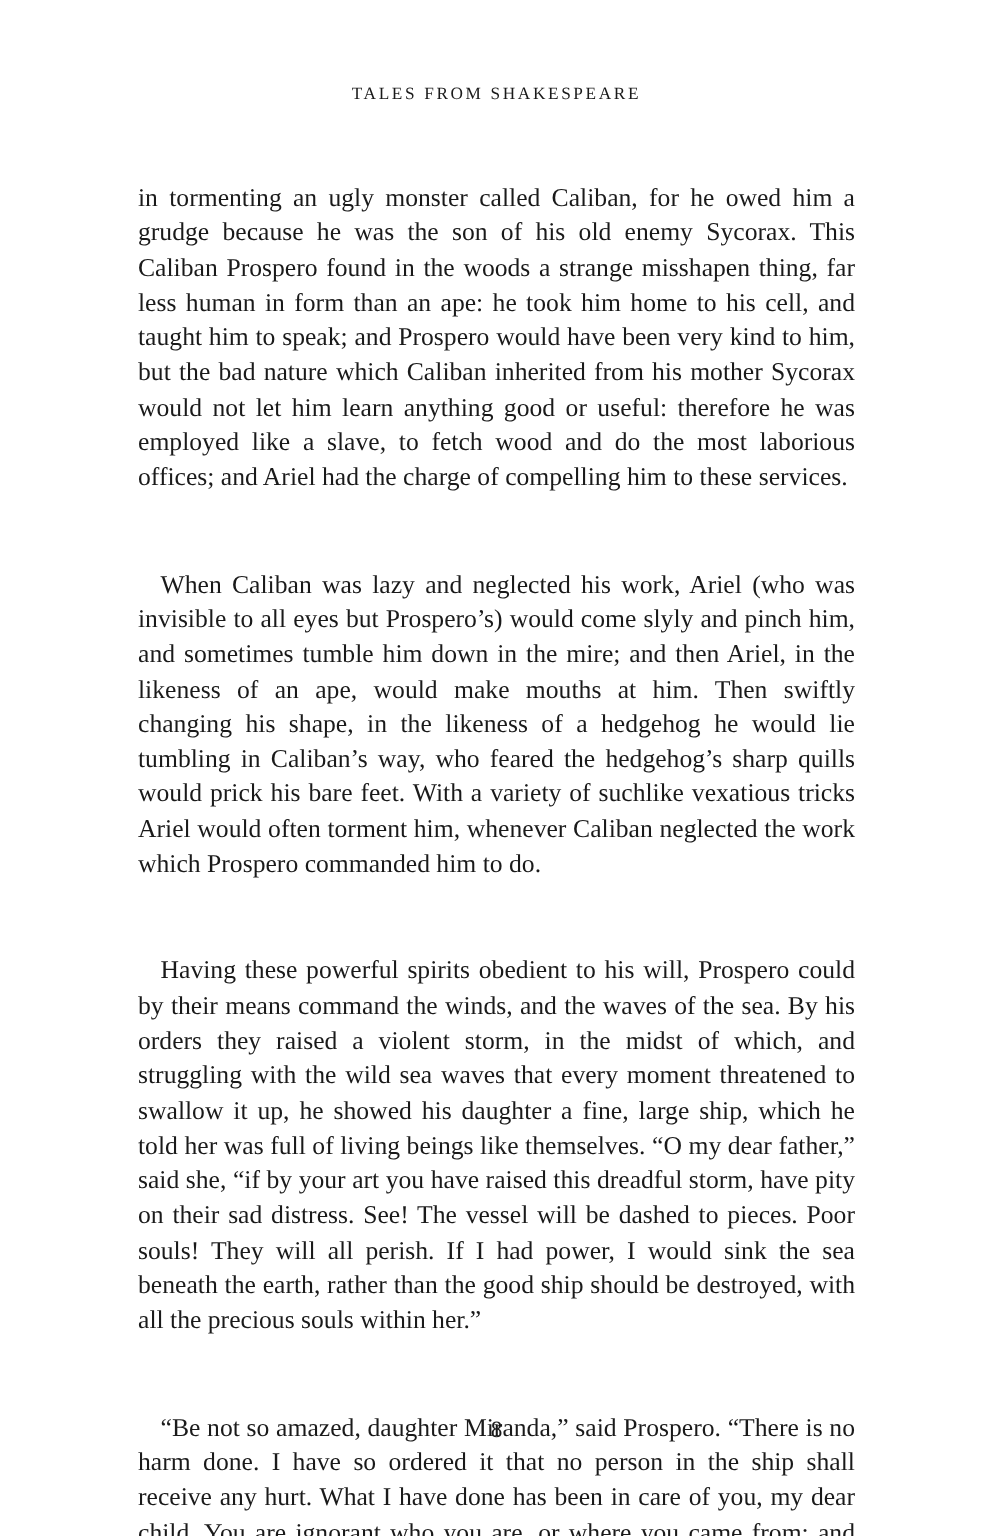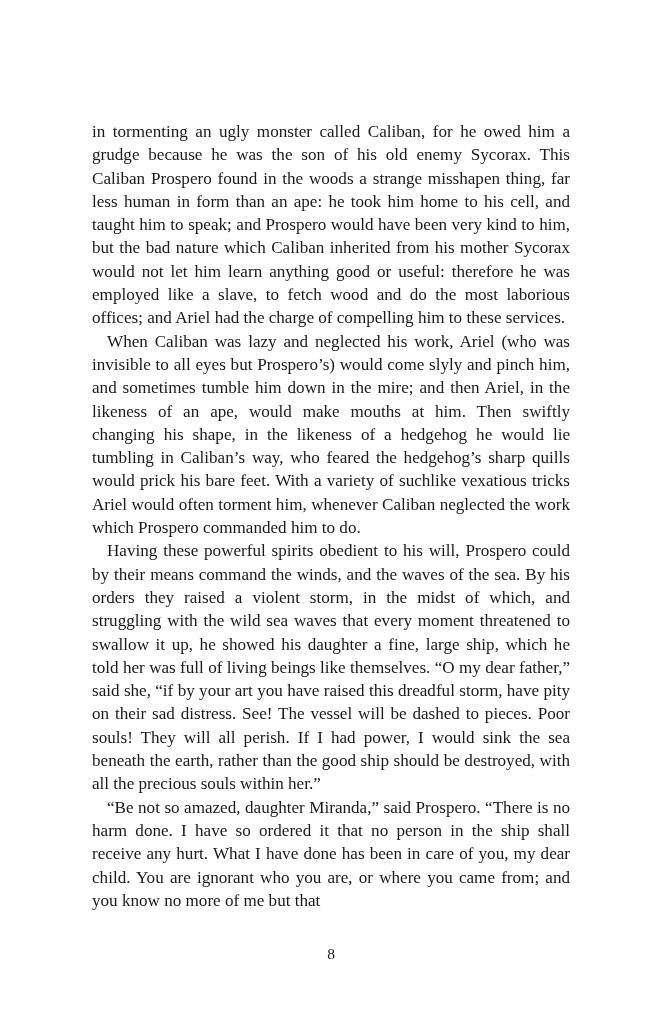--- a/index.html
+++ b/index.html
@@ -51,39 +51,41 @@
     line-height: 23.3px;
     text-align: justify;
     text-align-last: left;
     text-indent: 0;
     word-spacing: 0;
     hyphens: none;
   }
 
   .para + .para {
     text-indent: 15px;
+    margin-top: 48px;
   }
 
   
   .folio {
     position: absolute;
     top: 946px;
     left: 92px;
     width: 478px;
     text-align: center;
     font-size: 15.5px;
     line-height: 1;
     color: #1a1a1a;
   }
 </style>
 </head>
 <body>
 
 <div class="page">
 
+  <div class="running-head">TALES FROM SHAKESPEARE</div>
 
   <div class="text-block">
     <p class="para">in tormenting an ugly monster called Caliban, for he owed him a grudge because he was the son of his old enemy Sycorax. This Caliban Prospero found in the woods a strange misshapen thing, far less human in form than an ape: he took him home to his cell, and taught him to speak; and Prospero would have been very kind to him, but the bad nature which Caliban inherited from his mother Sycorax would not let him learn anything good or useful: therefore he was employed like a slave, to fetch wood and do the most laborious offices; and Ariel had the charge of compelling him to these services.</p>
     <p class="para">When Caliban was lazy and neglected his work, Ariel (who was invisible to all eyes but Prospero’s) would come slyly and pinch him, and sometimes tumble him down in the mire; and then Ariel, in the likeness of an ape, would make mouths at him. Then swiftly changing his shape, in the likeness of a hedgehog he would lie tumbling in Caliban’s way, who feared the hedgehog’s sharp quills would prick his bare feet. With a variety of suchlike vexatious tricks Ariel would often torment him, whenever Caliban neglected the work which Prospero commanded him to do.</p>
     <p class="para">Having these powerful spirits obedient to his will, Prospero could by their means command the winds, and the waves of the sea. By his orders they raised a violent storm, in the midst of which, and struggling with the wild sea waves that every moment threatened to swallow it up, he showed his daughter a fine, large ship, which he told her was full of living beings like themselves. “O my dear father,” said she, “if by your art you have raised this dreadful storm, have pity on their sad distress. See! The vessel will be dashed to pieces. Poor souls! They will all perish. If I had power, I would sink the sea beneath the earth, rather than the good ship should be destroyed, with all the precious souls within her.”</p>
     <p class="para">“Be not so amazed, daughter Miranda,” said Prospero. “There is no harm done. I have so ordered it that no person in the ship shall receive any hurt. What I have done has been in care of you, my dear child. You are ignorant who you are, or where you came from; and you know no more of me but that</p>
   </div>
 
   <div class="folio">8</div>
 

